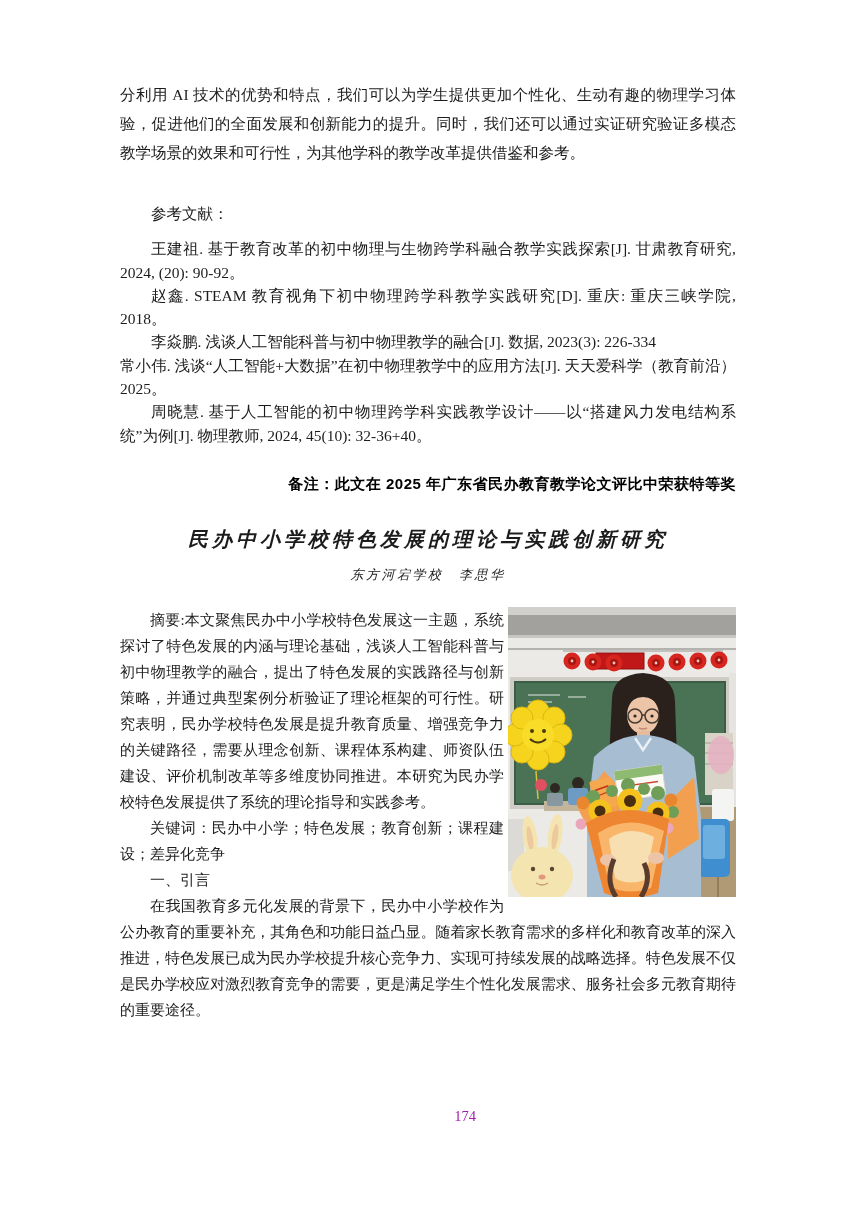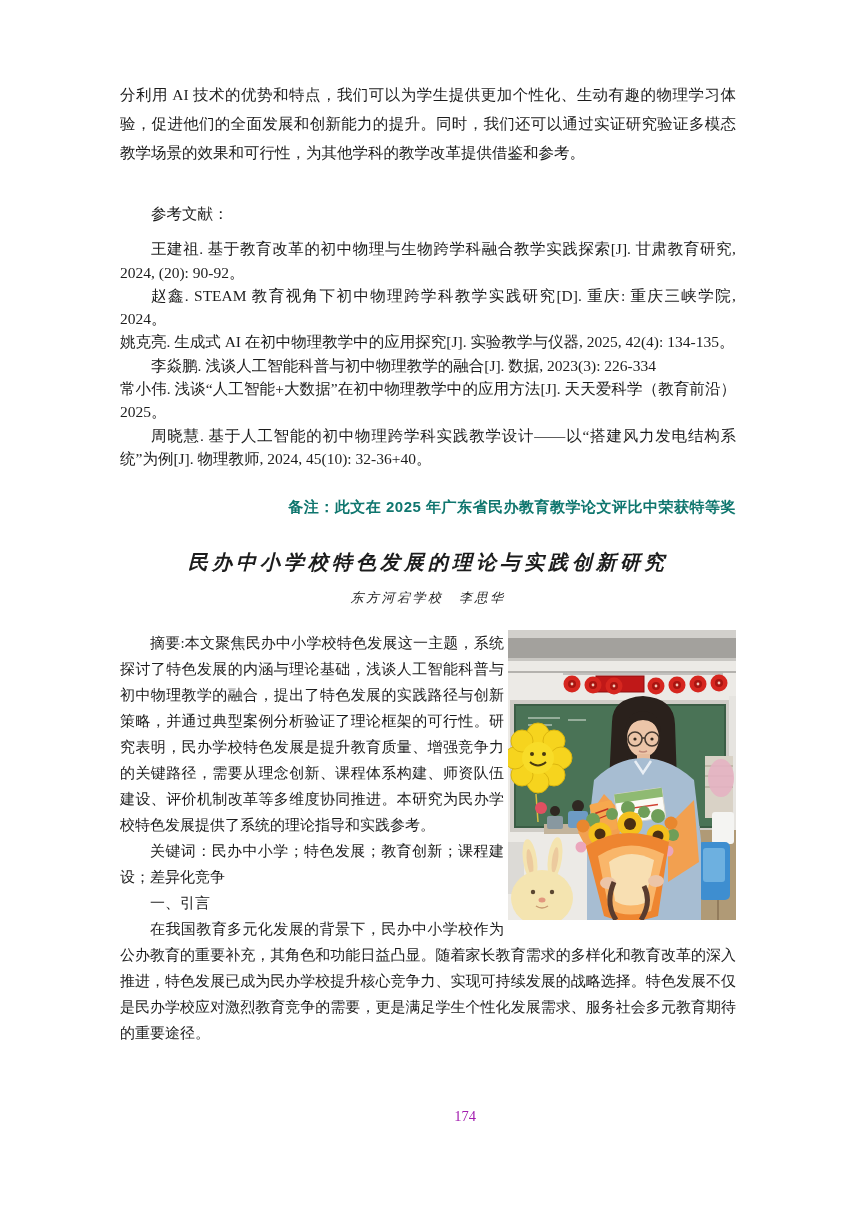--- a/index.html
+++ b/index.html
@@ -72,28 +72,27 @@
 <body>
 
 <div class="page">
   <div class="content">
 
     <p class="closing-para">分利用 AI 技术的优势和特点，我们可以为学生提供更加个性化、生动有趣的物理学习体验，促进他们的全面发展和创新能力的提升。同时，我们还可以通过实证研究验证多模态教学场景的效果和可行性，为其他学科的教学改革提供借鉴和参考。</p>
 
     <div class="refs-block">
       <p class="refs-heading">参考文献：</p>
       <p class="ref indent">王建祖. 基于教育改革的初中物理与生物跨学科融合教学实践探索[J]. 甘肃教育研究, 2024, (20): 90-92。</p>
-      <p class="ref indent">赵鑫. STEAM 教育视角下初中物理跨学科教学实践研究[D]. 重庆: 重庆三峡学院, 2024。</p>
-      <p class="ref">姚克亮. 生成式 AI 在初中物理教学中的应用探究[J]. 实验教学与仪器, 2025, 42(4): 134-135。</p>
+      <p class="ref indent">赵鑫. STEAM 教育视角下初中物理跨学科教学实践研究[D]. 重庆: 重庆三峡学院, 2018。</p>
       <p class="ref indent">李焱鹏. 浅谈人工智能科普与初中物理教学的融合[J]. 数据, 2023(3): 226-334</p>
       <p class="ref">常小伟. 浅谈“人工智能+大数据”在初中物理教学中的应用方法[J]. 天天爱科学（教育前沿）2025。</p>
       <p class="ref indent">周晓慧. 基于人工智能的初中物理跨学科实践教学设计——以“搭建风力发电结构系统”为例[J]. 物理教师, 2024, 45(10): 32-36+40。</p>
     </div>
 
-    <p class="award-note" style="color:#0f766e;">备注：此文在 2025 年广东省民办教育教学论文评比中荣获特等奖</p>
+    <p class="award-note" style="color:#000000;">备注：此文在 2025 年广东省民办教育教学论文评比中荣获特等奖</p>
 
     <h1 class="article-title" style="margin-bottom:0;">民办中小学校特色发展的理论与实践创新研究</h1>
     <p class="article-byline">东方河宕学校　李思华</p>
 
     <div class="wrap-section">
 
       <div class="photo-float">
         <svg viewBox="0 0 228 290" xmlns="http://www.w3.org/2000/svg">
 
           <rect x="0" y="0" width="228" height="290" fill="#eceae6"></rect>

